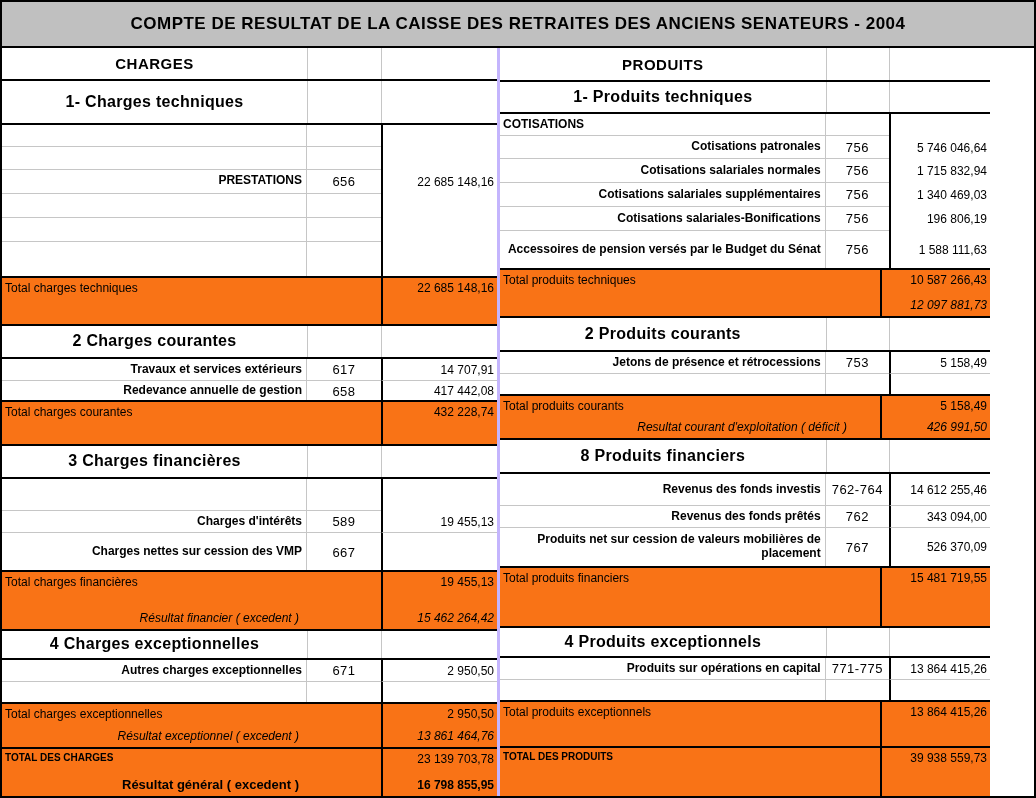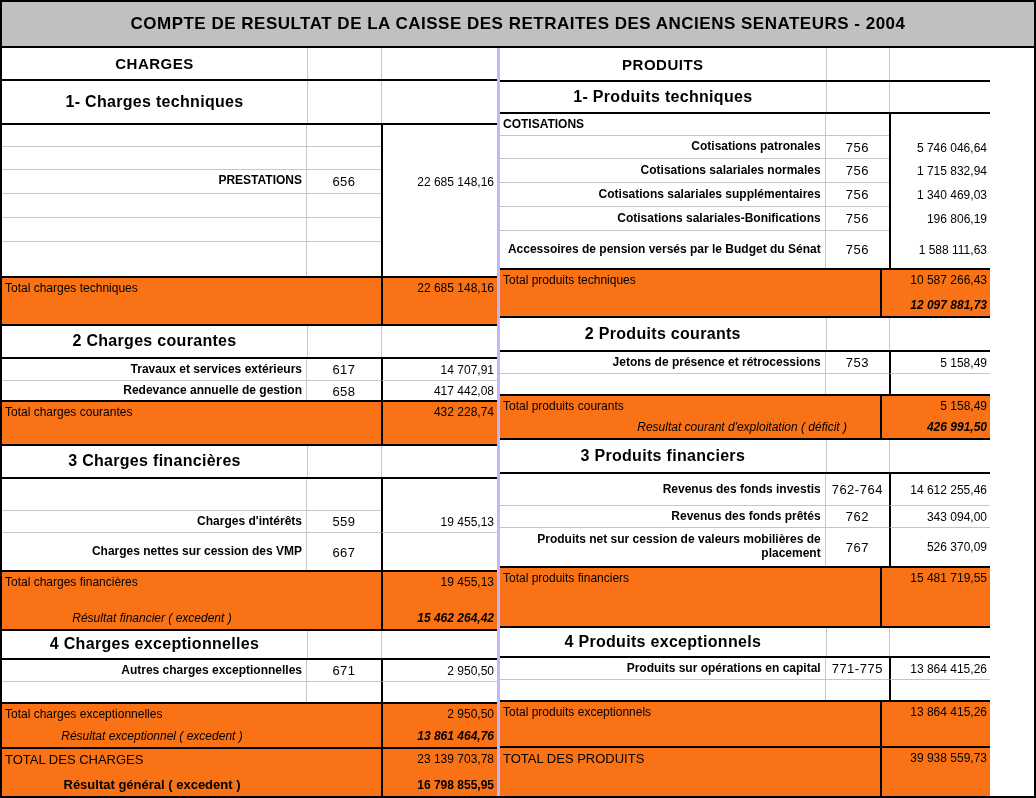--- a/index.html
+++ b/index.html
@@ -42,29 +42,29 @@
   .d-val{justify-content:flex-end;font-size:12px;padding-right:3px;white-space:nowrap;
     border-left:2px solid #000;}
   .drow.gl .d-lbl,.drow.gl .d-code{border-bottom:1px solid #c6c6c6;}
   .drow.gl.vline .d-val{border-bottom:1px solid #c6c6c6;}
   
   .total{display:flex;background:#f97316;}
   .t-main{flex:1;display:flex;flex-direction:column;justify-content:space-between;
     padding:3px 0 4px 3px;box-sizing:border-box;}
   .t-label{font-size:12px;text-align:left;}
   .t-result{font-style:italic;font-size:12px;text-align:right;box-sizing:border-box;padding-right:8px;}
-  .left  .t-result{width:302px;text-align:center;}
+  .left  .t-result{width:302px;}
   .right .t-result{width:352px;}
   .t-val{display:flex;flex-direction:column;justify-content:space-between;box-sizing:border-box;
     border-left:2px solid #000;padding:3px 3px 4px 0;text-align:right;font-size:12px;white-space:nowrap;}
   .t-val .v-top{align-self:flex-end;}
-  .t-val .v-bot{align-self:flex-end;font-style:italic;font-weight:bold;}
+  .t-val .v-bot{align-self:flex-end;font-style:italic;}
   .t-single .t-main{justify-content:flex-start;}
   .t-single .t-val{justify-content:flex-start;}
-  .grand .t-label{font-weight:normal;font-size:13px;}
+  .grand .t-label{font-weight:bold;font-size:10px;}
   .grand .t-result{font-weight:bold;font-style:normal;font-size:13px;}
   .grand .t-val .v-bot{font-weight:bold;font-style:normal;}
 </style>
 </head>
 <body>
 
 <div class="sheet">
 
   <div class="title-band">COMPTE DE RESULTAT DE LA CAISSE DES RETRAITES DES ANCIENS SENATEURS - 2004</div>
 
@@ -161,21 +161,21 @@
       </div>
 
       <div class="band" style="height:94px">
         <div class="drow gl" style="height:32px">
           <div class="d-lbl w-lbl"></div>
           <div class="d-code w-code"></div>
           <div class="d-val w-val"></div>
         </div>
         <div class="drow gl vline" style="height:22px">
           <div class="d-lbl w-lbl">Charges d'intérêts</div>
-          <div class="d-code w-code">559</div>
+          <div class="d-code w-code">589</div>
           <div class="d-val w-val">19 455,13</div>
         </div>
         <div class="drow" style="height:38px">
           <div class="d-lbl w-lbl">Charges nettes sur cession des VMP</div>
           <div class="d-code w-code">667</div>
           <div class="d-val w-val"></div>
         </div>
       </div>
 
       <div class="band total" style="height:60px">
@@ -313,21 +313,21 @@
           <div class="t-label">Total produits courants</div>
           <div class="t-result">Resultat courant d'exploitation ( déficit )</div>
         </div>
         <div class="t-val w-val">
           <div class="v-top">5 158,49</div>
           <div class="v-bot">426 991,50</div>
         </div>
       </div>
 
       <div class="band hband sechead" style="height:34px">
-        <div class="h-lbl w-lbl">3 Produits financiers</div>
+        <div class="h-lbl w-lbl">8 Produits financiers</div>
         <div class="h-cell w-code"></div>
         <div class="h-cell w-val"></div>
       </div>
 
       <div class="band" style="height:94px">
         <div class="drow gl vline" style="height:32px">
           <div class="d-lbl w-lbl">Revenus des fonds investis</div>
           <div class="d-code w-code">762-764</div>
           <div class="d-val w-val">14 612 255,46</div>
         </div>

